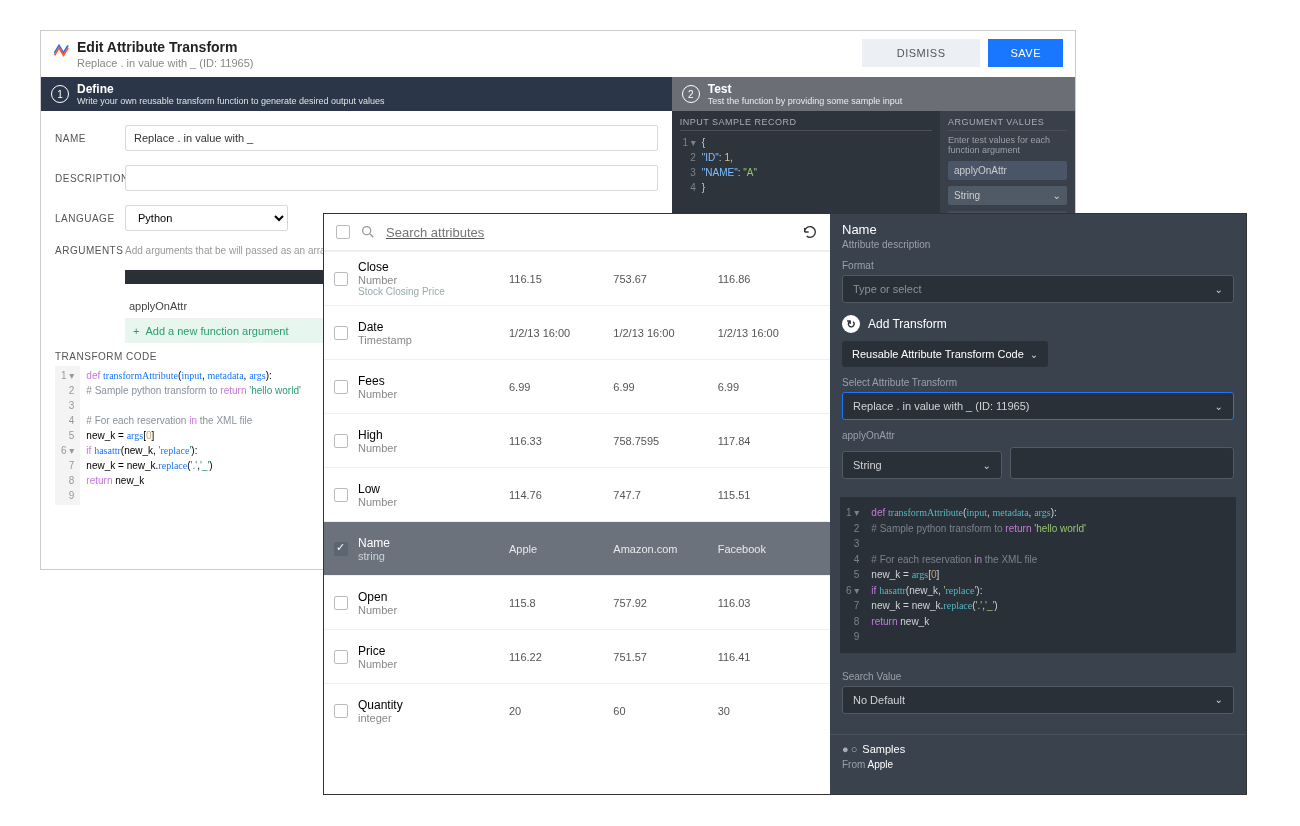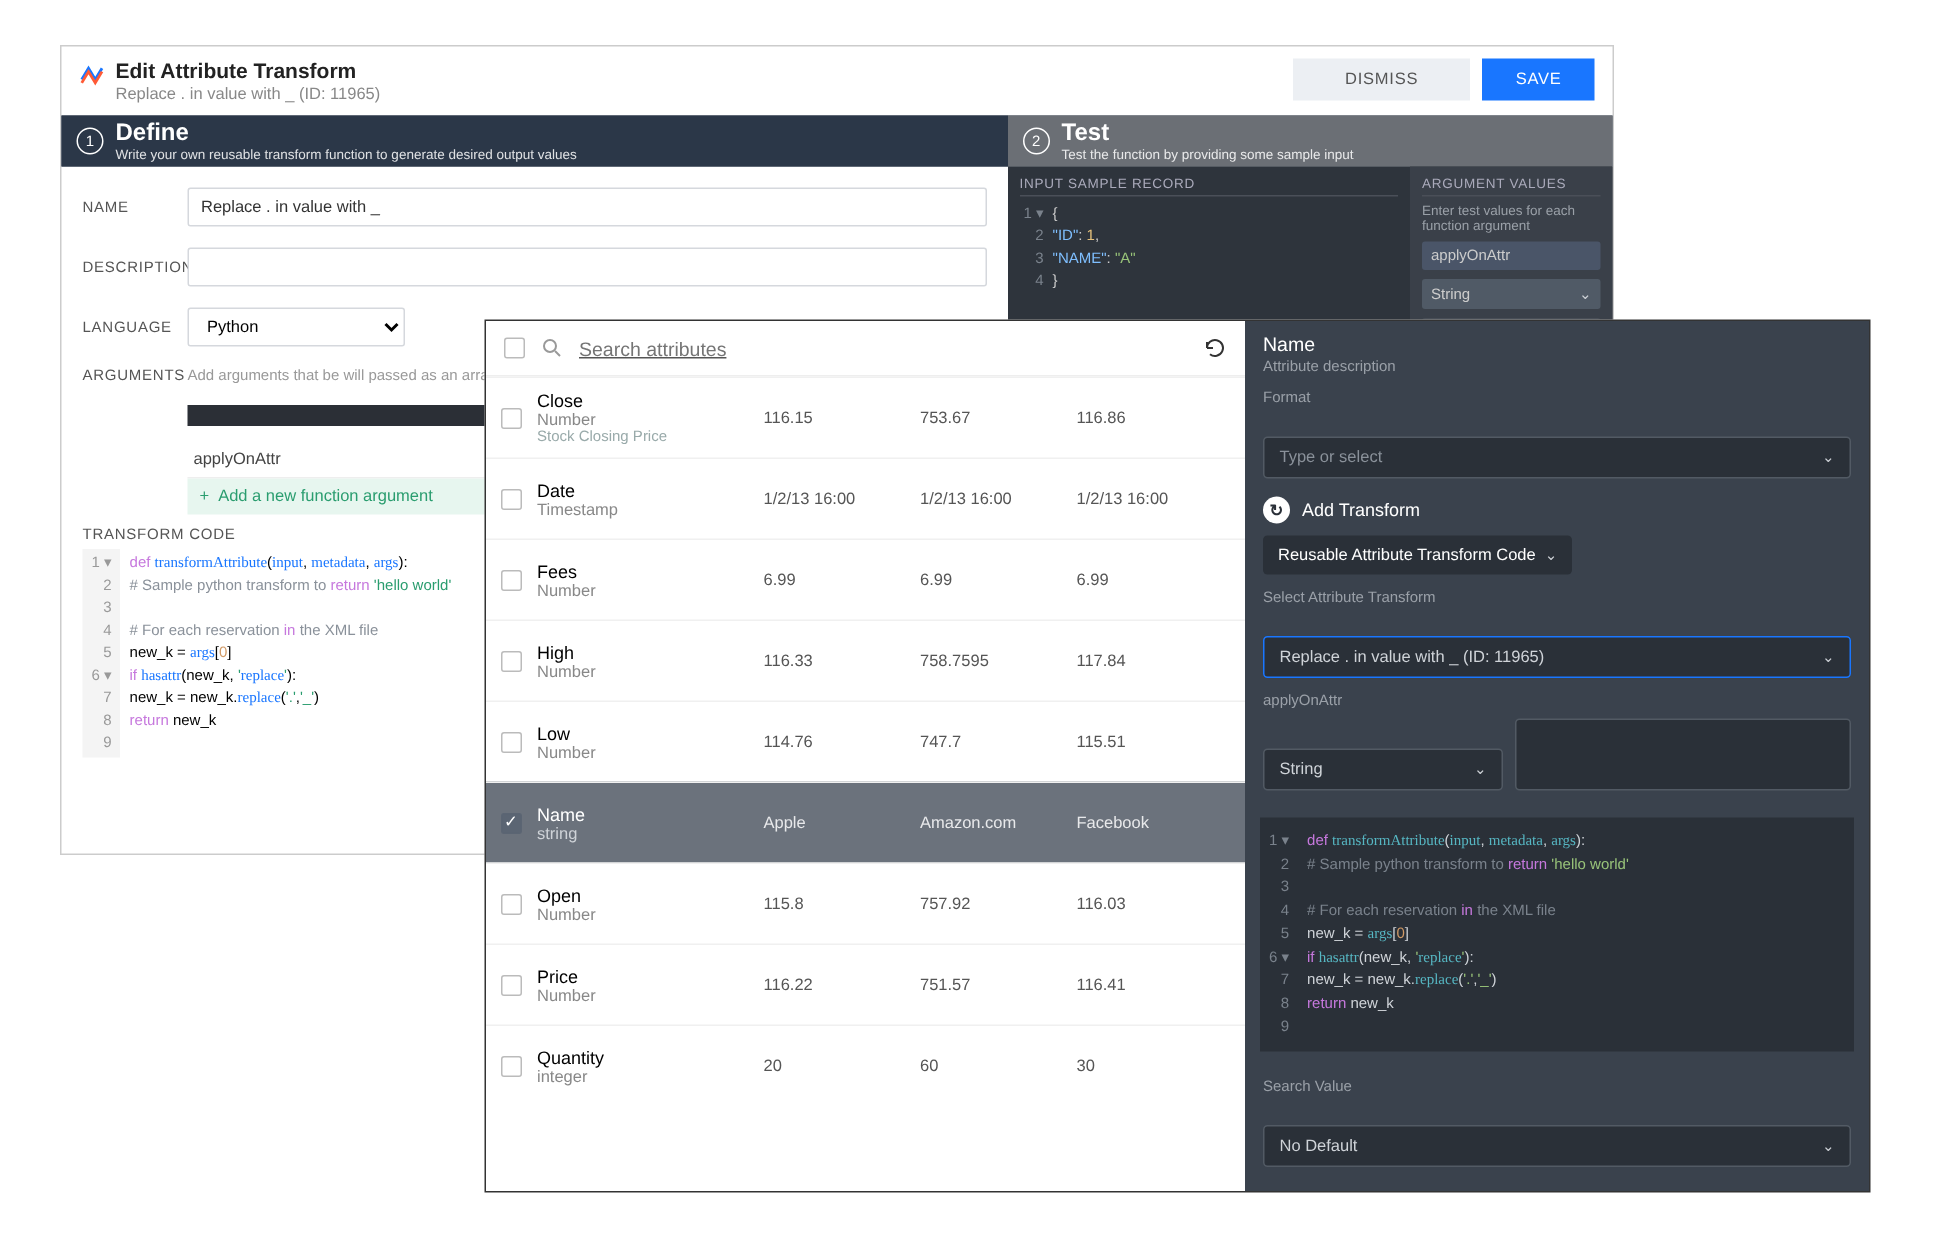--- a/index.html
+++ b/index.html
@@ -17,37 +17,37 @@
   .mb-sub   { font-size: 11px; color: #888; margin-top: 2px; }
   .mb-btns { display: flex; gap: 8px; }
   .btn-dismiss { background: #eceff3; color: #555; border: none; padding: 8px 35px; font-size: 11px; letter-spacing: .5px; cursor: pointer; }
   .btn-save    { background: #1976ff; color: #fff; border: none; padding: 8px 22px; font-size: 11px; letter-spacing: .5px; cursor: pointer; }
 
   .mb-stepbar { display: flex; background: #2b3748; color: #fff; height: 34px; margin-top: 4px; }
   .stepcell { display: flex; align-items: center; padding: 0 10px; }
   .stepcell.left  { flex: 0 0 61%; background: #2b3748; }
   .stepcell.right { flex: 0 0 39%; background: #6b6f75; }
   .stepcircle { width: 18px; height: 18px; border-radius: 50%; border: 1.5px solid #fff; font-size: 10px; display: flex; align-items: center; justify-content: center; margin-right: 8px; }
-  .steptitle { font-size: 16px; font-weight: 600; }
+  .steptitle { font-size: 12px; font-weight: 600; }
   .stepsub   { font-size: 9px; opacity: .85; }
 
   .mb-body { display: flex; }
   .mb-left { flex: 0 0 61%; padding: 14px 14px 0 14px; }
   .mb-right{ flex: 0 0 39%; background: #2e343c; color: #ccc; font-size: 10px; display: flex; }
   .mb-right-l { flex: 1; padding: 6px 8px; }
   .mb-right-r { flex: 0 0 135px; background: #3a4049; padding: 6px 8px; }
   .sec-hdr { font-size: 9px; letter-spacing: .5px; color: #aab; border-bottom: 1px solid #4a4f58; padding-bottom: 3px; margin-bottom: 4px; }
   .argchip { background: #4a5568; border-radius: 2px; padding: 4px 6px; font-size: 10px; margin-top: 6px; }
   .argsel  { background: #505a66; border-radius: 2px; padding: 4px 6px; font-size: 10px; margin-top: 6px; display: flex; justify-content: space-between; align-items: center; }
   .argblank{ background: #474d56; height: 18px; margin-top: 6px; border-radius: 2px; }
 
   .formrow { display: flex; align-items: center; margin-bottom: 14px; font-size: 10px; }
   .formrow .lbl { width: 70px; color: #555; letter-spacing: .5px; }
   .formrow input[type=text] { flex: 1; border: 1px solid #d5d8dd; padding: 6px 8px; font-size: 11px; border-radius: 2px; color: #333; }
-  .formrow select { width: 145px; border: 1px solid #d5d8dd; padding: 5px 8px; font-size: 11px; border-radius: 2px; background: #fff; }
+  .formrow select { width: 163px; border: 1px solid #d5d8dd; padding: 5px 8px; font-size: 11px; border-radius: 2px; background: #fff; }
   .formrow .hint { color: #999; font-size: 10px; }
 
   .argsbox { margin-left: 70px; }
   .darkbar { height: 14px; background: #2b2f36; margin-bottom: 10px; }
   .argline { padding: 6px 4px; font-size: 11px; color: #444; border-bottom: 1px solid #eee; }
   .addarg  { background: #e7f6ef; color: #2a9d6f; padding: 6px 8px; font-size: 11px; display: flex; align-items: center; gap: 6px; cursor: pointer; }
 
   .tcode-hdr { font-size: 10px; letter-spacing: .5px; color: #555; margin-top: 8px; margin-bottom: 4px; }
   .code-editor {
     background: #fff; border: none; font-family: Menlo, Consolas, monospace;
@@ -92,21 +92,21 @@
   .attr-row.selected .ar-head .t, .attr-row.selected .ar-head .d { color: #cfd3d8; }
   .ar-cell { flex: 1; font-size: 11px; color: #555; padding: 0 6px; }
   .attr-row.selected .ar-cell { color: #e8e9eb; }
 
   
   .pf-right { flex: 0 0 416px; background: #3a424d; color: #cfd3d8; display: flex; flex-direction: column; font-size: 11px; }
   .pr-pad { padding: 8px 12px; }
   .pr-title { font-size: 13px; color: #fff; }
   .pr-sub   { font-size: 10px; color: #9aa0a8; margin-top: 2px; }
   .pr-label { font-size: 10px; color: #9aa0a8; margin-top: 10px; }
-  .pr-sel { background: #2a3038; border: 1px solid #525a64; border-radius: 3px; padding: 7px 10px; font-size: 11px; display: flex; justify-content: space-between; align-items: center; margin-top: 20px; }
+  .pr-sel { background: #2a3038; border: 1px solid #525a64; border-radius: 3px; padding: 7px 10px; font-size: 11px; display: flex; justify-content: space-between; align-items: center; margin-top: 4px; }
   .pr-sel.outline { border-color: #1976ff; }
   .pr-chip { background: #2a3038; border-radius: 3px; padding: 7px 10px; display: flex; align-items: center; gap: 6px; margin-top: 8px; font-size: 11px; color: #fff; width: max-content; }
   .pr-addtrans { display: flex; align-items: center; gap: 8px; margin-top: 12px; }
   .circ { width: 18px; height: 18px; border-radius: 50%; background: #fff; color: #2a3038; display: flex; align-items: center; justify-content: center; font-size: 11px; font-weight: 700; }
   .pr-row2 { display: flex; gap: 8px; margin-top: 6px; }
   .pr-sel.sm { width: 160px; }
   .pr-blank { flex: 1; background: #2a3038; border: 1px solid #525a64; border-radius: 3px; }
 
   .pr-code { background: #2a3038; margin: 10px 10px 0 10px; padding: 6px 0; font-family: Menlo, Consolas, monospace; font-size: 10px; line-height: 1.55; display: flex; }
   .pr-code .gutter { background: transparent; color: #7a828c; }

